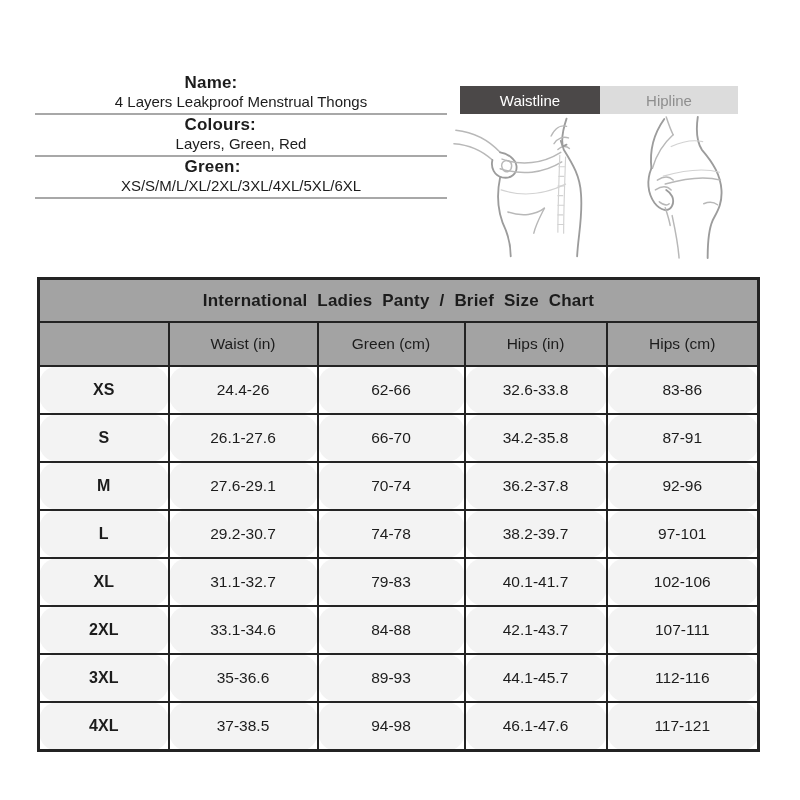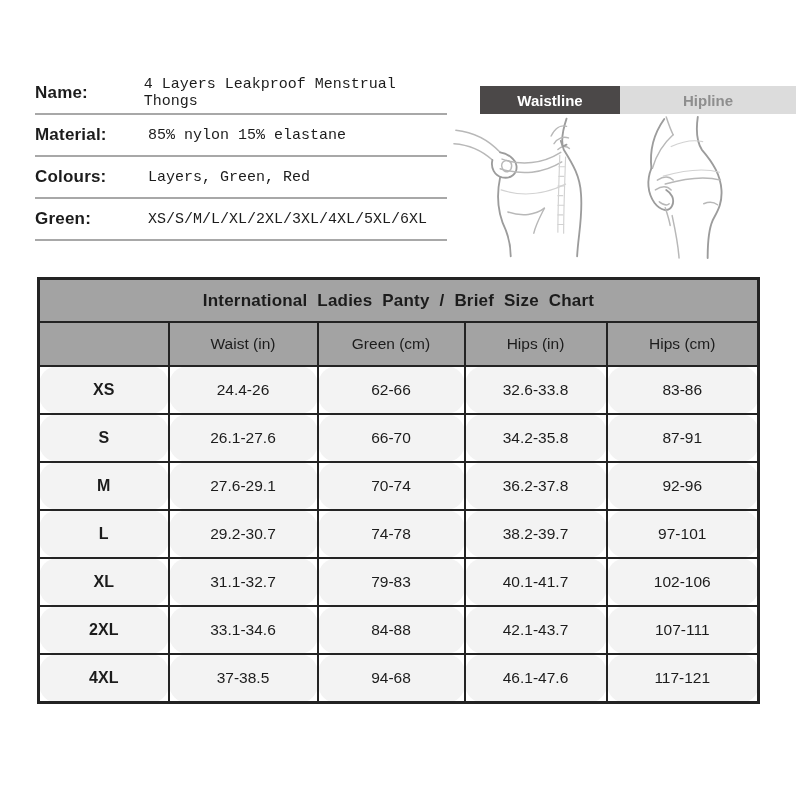--- a/index.html
+++ b/index.html
@@ -16,25 +16,25 @@
     --sketch-stroke-dark:#9c9c9c;
   }
   html,body{margin:0;padding:0;}
   body{
     width:800px;height:800px;background:#ffffff;
     font-family:"Liberation Sans", sans-serif;color:var(--text);
     position:relative;overflow:hidden;
   }
   
   .info-block{position:absolute;left:35px;top:73px;width:412px;}
-  .info-row{display:flex;align-items:center;height:40px;border-bottom:2px solid var(--divider);}
+  .info-row{display:flex;align-items:center;height:40px;border-bottom:2px solid var(--divider);flex-direction:column;}
   .info-label{width:113px;font-weight:bold;font-size:17px;letter-spacing:0.2px;}
-  .info-value{font-size:15px;font-family:Liberation Mono, monospace;}
-  
-  .tabs{position:absolute;left:480px;top:86px;width:316px;height:28px;display:flex;font-weight:bold;}
+  .info-value{font-size:15px;}
+  
+  .tabs{position:absolute;left:460px;top:86px;width:278px;height:28px;display:flex;}
   .tab{display:flex;align-items:center;justify-content:center;font-size:15px;cursor:pointer;}
   .tab-active{flex:0 0 140px;background:var(--tab-active-bg);color:var(--tab-active-text);}
   .tab-inactive{flex:1;background:var(--tab-inactive-bg);color:var(--tab-inactive-text);text-align:right;}
   
   .figures{position:absolute;left:452px;top:115px;width:308px;height:144px;display:flex;}
   .figures svg{width:50%;height:100%;}
   .figures path{fill:none;stroke:var(--sketch-stroke);stroke-width:1.5;stroke-linecap:round;}
   .figures path.dk{stroke:var(--sketch-stroke-dark);stroke-width:1.9;}
   .figures path.lt{stroke:#d2d2d2;stroke-width:1.2;}
   
@@ -60,24 +60,20 @@
   }
   .size-table tbody td.size-col{font-weight:bold;font-size:16px;}
 </style>
 </head>
 <body>
 
 <div class="info-block">
   <div class="info-row">
     <span class="info-label">Name:</span>
     <span class="info-value">4 Layers Leakproof Menstrual Thongs</span>
-  </div>
-  <div class="info-row">
-    <span class="info-label">Material:</span>
-    <span class="info-value">85% nylon 15% elastane</span>
   </div>
   <div class="info-row">
     <span class="info-label">Colours:</span>
     <span class="info-value">Layers, Green, Red</span>
   </div>
   <div class="info-row">
     <span class="info-label">Green:</span>
     <span class="info-value">XS/S/M/L/XL/2XL/3XL/4XL/5XL/6XL</span>
   </div>
 </div>
@@ -193,20 +189,27 @@
         <td>102-106</td>
       </tr>
       <tr>
         <td class="size-col">2XL</td>
         <td>33.1-34.6</td>
         <td>84-88</td>
         <td>42.1-43.7</td>
         <td>107-111</td>
       </tr>
       <tr>
+        <td class="size-col">3XL</td>
+        <td>35-36.6</td>
+        <td>89-93</td>
+        <td>44.1-45.7</td>
+        <td>112-116</td>
+      </tr>
+      <tr>
         <td class="size-col">4XL</td>
         <td>37-38.5</td>
-        <td>94-68</td>
+        <td>94-98</td>
         <td>46.1-47.6</td>
         <td>117-121</td>
       </tr>
     </tbody>
 </table>
 
 </body></html>

